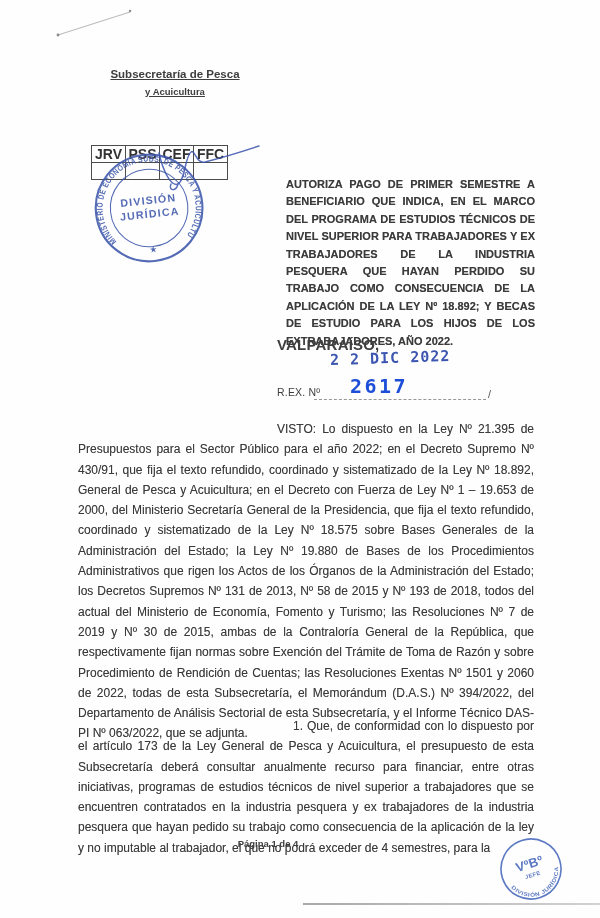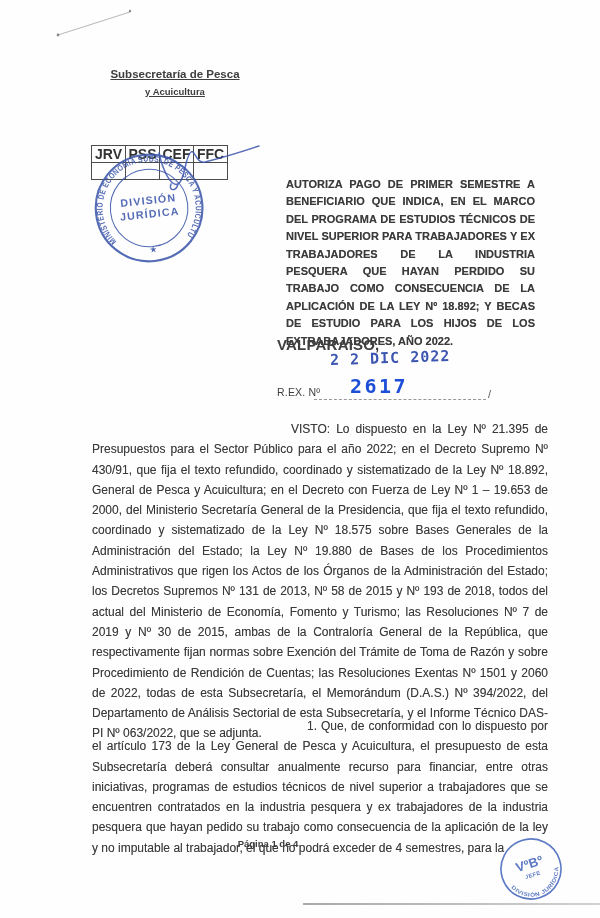--- a/index.html
+++ b/index.html
@@ -52,21 +52,21 @@
   .rex-label{left:277px;top:386px;font-size:10.5px;color:#3f3f3f;letter-spacing:.2px;text-align:center;}
   .rex-dashes{left:314px;top:382px;width:172px;height:17px;border-bottom:1.6px dashed #979797;}
   .rex-number{
     left:350px;top:374px;
     font-family:"DejaVu Sans Mono",monospace;font-size:20px;font-weight:bold;
     color:#1d4ed8;letter-spacing:2.5px;
   }
   .rex-slash{left:488px;top:388px;font-size:11px;color:#5a5a5a;}
   
   .body-par{
-    width:456px;left:92px;
+    width:456px;left:78px;
     font-size:12px;line-height:20.3px;text-align:justify;color:#3a3a3a;
     text-shadow:0 0 .4px rgba(58,58,58,.45);
   }
   .visto{top:419px;text-indent:199px;}
   .cons-head{
     left:78px;top:688px;width:456px;text-align:center;
     font-size:11px;font-weight:bold;letter-spacing:4px;color:#353535;
     text-shadow:0 0 .4px rgba(53,53,53,.5);
   }
   .cons1{top:716px;text-indent:215px;}

